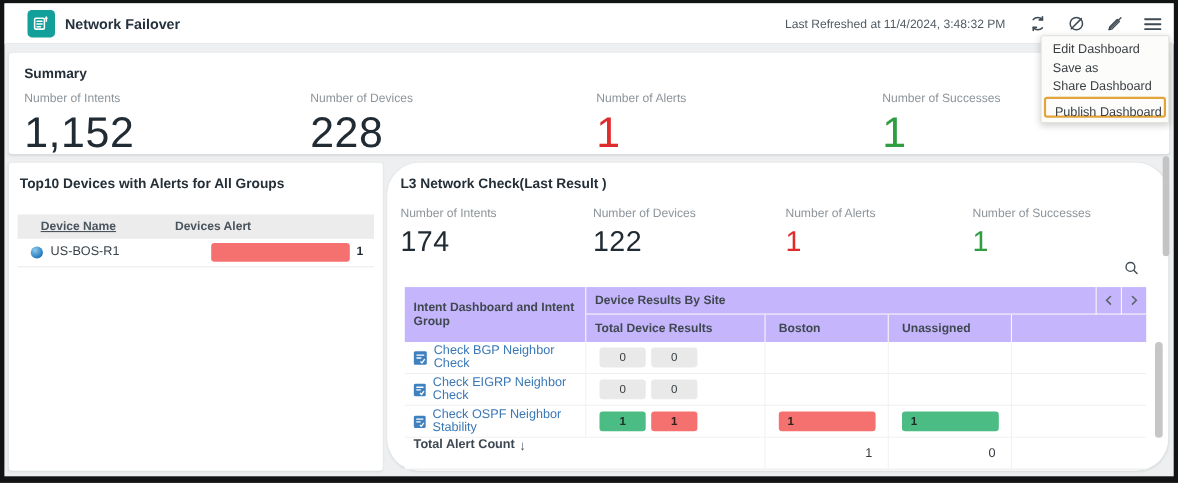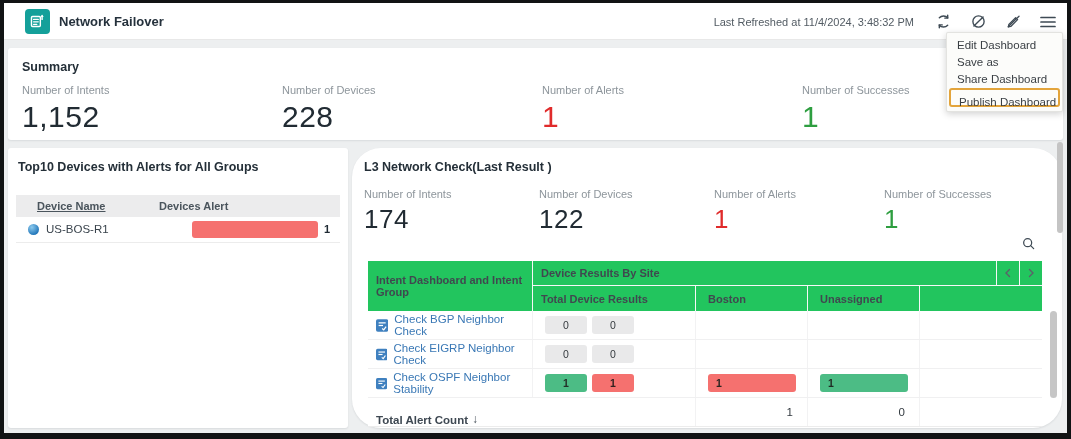--- a/index.html
+++ b/index.html
@@ -21,21 +21,21 @@
   .menu-item { height:17px; line-height:17px; padding:0 10px; font-size:11.5px; color:#3a3f44; cursor:pointer; white-space:nowrap; }
   .menu-item.highlighted { border:2px solid #e3a43b; border-radius:3px; margin:0 2px; padding:5px 8px; height:19px; line-height:15px; }
 
   
   .card { position:absolute; background:#ffffff; border-radius:3px; box-shadow:0 1px 2px rgba(35,45,55,.10); }
   .summary-card { left:4px; top:45px; width:1055px; height:92px; }
   .card-title { font-size:12.5px; font-weight:700; color:#242f38; }
   .summary-title { position:absolute; left:14px; top:12px; }
   .summary-stats { position:absolute; left:14px; top:36px; display:grid; grid-template-columns:260px 260px 260px 1fr; }
   .stat-label { font-size:11px; color:#8d959b; }
-  .stat-value { margin-top:4px; font-size:30px; color:#212b33; letter-spacing:.5px; }
+  .stat-value { margin-top:4px; font-size:39px; color:#212b33; letter-spacing:.5px; }
   .stat-value.small { font-size:26px; }
   .stat-value.red { color:#e02b2b; }
   .stat-value.green { color:#2e9e40; }
 
   
   .left-panel { left:4px; top:145px; width:340px; height:280px; }
   .lp-title { position:absolute; left:10px; top:12px; }
   .lp-header { position:absolute; left:8px; top:47px; width:324px; height:22px; background:#ececed; display:flex; align-items:center; font-size:11px; font-weight:700; color:#4a545c; }
   .lp-h1 { padding-left:21px; width:143px;text-decoration:underline; }
   .lp-row { position:absolute; left:8px; top:69px; width:324px; height:26px; border-bottom:1px solid #ececec; }
@@ -45,21 +45,21 @@
   .alert-count { position:absolute; left:308px; top:6px; font-size:11px; font-weight:700; color:#1f2a33; }
 
   
   .right-panel { left:348px; top:145px; width:710px; height:280px;border-radius:29px; }
   .rp-title { position:absolute; left:12px; top:12px; }
   .rp-stats { position:absolute; left:12px; top:40px; display:grid; grid-template-columns:175px 175px 170px 1fr; }
   .rp-search { position:absolute; right:26px; top:88px; cursor:pointer; }
 
   
   .rt { position:absolute; left:16px; top:113px; width:674px; font-size:11px; }
-  .rt-head { display:flex; background:#22c55e; color:#40484f; font-weight:700; }
+  .rt-head { display:flex; background:#c4b5fd; color:#40484f; font-weight:700; }
   .rt-col1h { width:165px; height:50px; display:flex; align-items:center; padding-left:8px; border-right:1px solid #f7f7f7; }
   .rt-headright { width:509px; }
   .rt-group { height:25px; display:flex; align-items:center; border-bottom:1px solid #f7f7f7; }
   .rt-group-label { padding-left:8px; flex:1; }
   .chev-cell { width:23px; height:25px; display:flex; align-items:center; justify-content:center; border-left:1px solid #f7f7f7; cursor:pointer; }
   .rt-sites { height:25px; display:flex; align-items:center; }
   .rt-s1 { width:163px; padding-left:8px; border-right:1px solid #f7f7f7; height:100%; display:flex; align-items:center; }
   .rt-s2, .rt-s3 { width:112px; padding-left:12px; border-right:1px solid #f7f7f7; height:100%; display:flex; align-items:center; }
   .rt-s4 { flex:1; height:100%; }
   .rt-row { display:flex; height:29px; border-bottom:1px solid #f0f0f1; background:#fff; align-items:center; }
@@ -69,21 +69,21 @@
   .rt-c5 { flex:1; height:100%; }
   .intent-link { font-size:11.5px; color:#3a78b5; cursor:pointer; text-decoration:none; }
   .pill { width:42px; height:18px; border-radius:3px; display:flex; align-items:center; justify-content:center; font-size:10.5px; color:#34393d; }
   .pill.gray { background:#e9e9ea; }
   .pill.green { background:#4cbc85; font-weight:700; color:#233028; }
   .pill.red { background:#f5716f; font-weight:700; color:#33211f; }
   .wbar { margin-left:12px; width:88px; height:18px; border-radius:3px; display:flex; align-items:center; padding-left:8px; font-size:10.5px; font-weight:700; color:#2b2420; }
   .wbar.red { background:#f5716f; }
   .wbar.green { background:#4cbc85; color:#1f2b24; }
   .rt-footer { display:flex; height:29px; border-bottom:1px solid #ececec; background:#fff; align-items:center; font-weight:700; color:#3e4852; font-size:11.5px; }
-  .rt-f1 { width:328px; height:100%; display:flex; align-items:flex-end; gap:4px; padding-left:8px; border-right:1px solid #f2f2f3; }
+  .rt-f1 { width:328px; height:100%; display:flex; align-items:flex-start; gap:4px; padding-left:8px; border-right:1px solid #f2f2f3; }
   .rt-f-num { width:112px; height:100%; display:flex; align-items:center; justify-content:flex-end; padding-right:14px; border-right:1px solid #f2f2f3; font-weight:400; color:#333a40; font-size:11.5px; }
   .sort-icon { font-weight:400; color:#4a545c; font-size:12px; }
 
   
   .tbl-scrollbar { position:absolute; left:698px; top:163px; width:7px; height:87px; background:#c6c6c6; border-radius:4px; }
   .page-scrollbar { position:absolute; left:1053px; top:139px; width:6px; height:91px; background:#c4c4c4; border-radius:3px; z-index:50; }
 </style>
 </head>
 <body>
 

